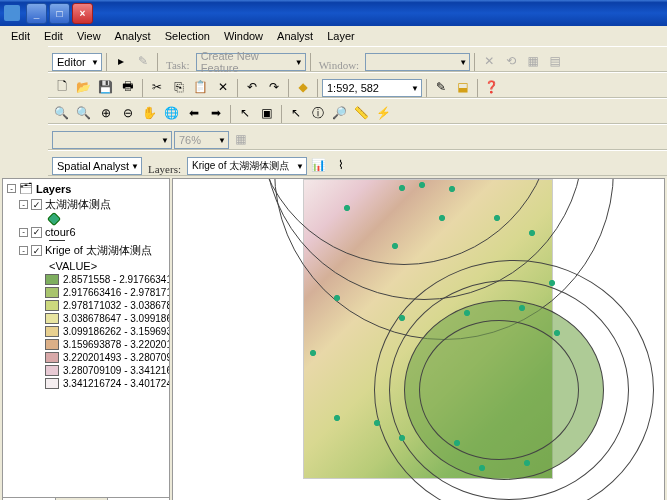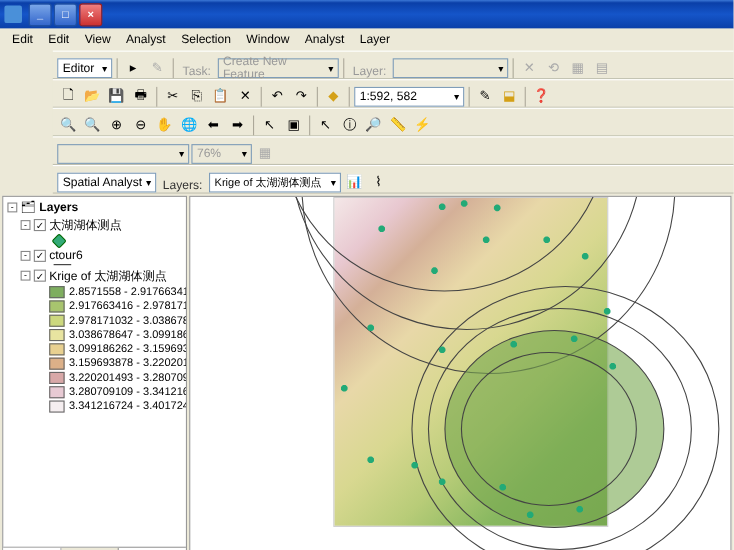--- a/index.html
+++ b/index.html
@@ -11,21 +11,21 @@
 .titlebar .winbtn { width: 21px; height: 21px; margin-left: 2px; border-radius: 3px; display: flex; align-items: center; justify-content: center; font-size: 10px; font-weight: bold; font-family: Arial; }
 .winbtn.min, .winbtn.max { background: linear-gradient(to bottom, #7ba7e8, #3366cc); border: 1px solid #2050a0; }
 .winbtn.close { background: linear-gradient(to bottom, #f08080, #cc3030); border: 1px solid #a02020; }
 
 .menubar { height: 20px; background: #ece9d8; display: flex; align-items: center; padding: 0 4px; }
 .menubar span { padding: 2px 7px; cursor: default; }
 
 .toolbar { height: 26px; background: #ece9d8; border-top: 1px solid #fff; border-bottom: 1px solid #c0c0b0; display: flex; align-items: flex-end; padding: 0 4px; gap: 2px; margin-left: 48px; }
 .tbtn { width: 20px; height: 20px; display: flex; align-items: center; justify-content: center; cursor: default; font-size: 12px; }
 .tsep { width: 1px; height: 18px; background: #aca899; margin: 0 2px; }
-.tlabel { padding: 0 4px; color: #333; }
+.tlabel { padding: 0 4px; color: #333; font-family: Liberation Serif, serif; }
 .dropdown { height: 18px; border: 1px solid #7f9db9; background: white; display: flex; align-items: center; padding: 0 2px 0 4px; }
 .dropdown .arrow { margin-left: auto; color: #000; font-size: 8px; }
 
 .workspace { display: flex; height: 344px; }
 .toc { width: 168px; background: white; border: 1px solid #999; margin: 2px; display: flex; flex-direction: column; }
 .toc-body { flex: 1; overflow: auto; padding: 2px; }
 .toc-item { display: flex; align-items: center; padding: 1px 0; }
 .toc-item .expand { width: 9px; height: 9px; border: 1px solid #888; display: flex; align-items: center; justify-content: center; font-size: 8px; margin-right: 3px; line-height: 1; }
 .toc-item .check { width: 11px; height: 11px; border: 1px solid #888; margin-right: 3px; display: flex; align-items: center; justify-content: center; font-size: 9px; }
 .legend-row { display: flex; align-items: center; padding: 1px 0 1px 40px; }
@@ -70,21 +70,21 @@
   <div class="tsep"></div>
   <div class="tbtn">▸</div>
   <div class="tbtn" style="color:#aaa">✎</div>
   <div class="tsep"></div>
   <span class="tlabel" style="color:#999">Task:</span>
   <div class="dropdown disabled" style="width:110px;background:#ece9d8">
       <span style="color:#999">Create New Feature</span>
       <span class="arrow">▼</span>
     </div>
   <div class="tsep"></div>
-  <span class="tlabel" style="color:#999">Layer:</span>
+  <span class="tlabel" style="color:#999">Window:</span>
   <div class="dropdown disabled" style="width:105px;background:#ece9d8">
       <span class="arrow">▼</span>
     </div>
   <div class="tsep"></div>
   <div class="tbtn" style="color:#aaa">✕</div>
   <div class="tbtn" style="color:#aaa">⟲</div>
   <div class="tbtn" style="color:#aaa">▦</div>
   <div class="tbtn" style="color:#aaa">▤</div>
 </div>
 
@@ -182,20 +182,23 @@
         <span>ctour6</span>
       </div>
       <div class="toc-item" style="padding-left:44px">
           <span style="width:16px;height:1px;background:#333"></span>
         </div>
       <div class="toc-item" style="padding-left:14px">
         <span class="expand">-</span>
         <span class="check">✓</span>
         <span>Krige of 太湖湖体测点</span>
       </div>
+      <div class="toc-item" style="padding-left:44px">
+          <span>&lt;VALUE&gt;</span>
+        </div>
       <div id="legend-container">
           <div class="legend-row">
             <div class="legend-swatch" style="background: rgb(126, 174, 95);"></div>
             <span>2.8571558 - 2.917663415</span>
           </div>
           <div class="legend-row">
             <div class="legend-swatch" style="background: rgb(168, 196, 110);"></div>
             <span>2.917663416 - 2.978171031</span>
           </div>
           <div class="legend-row">

